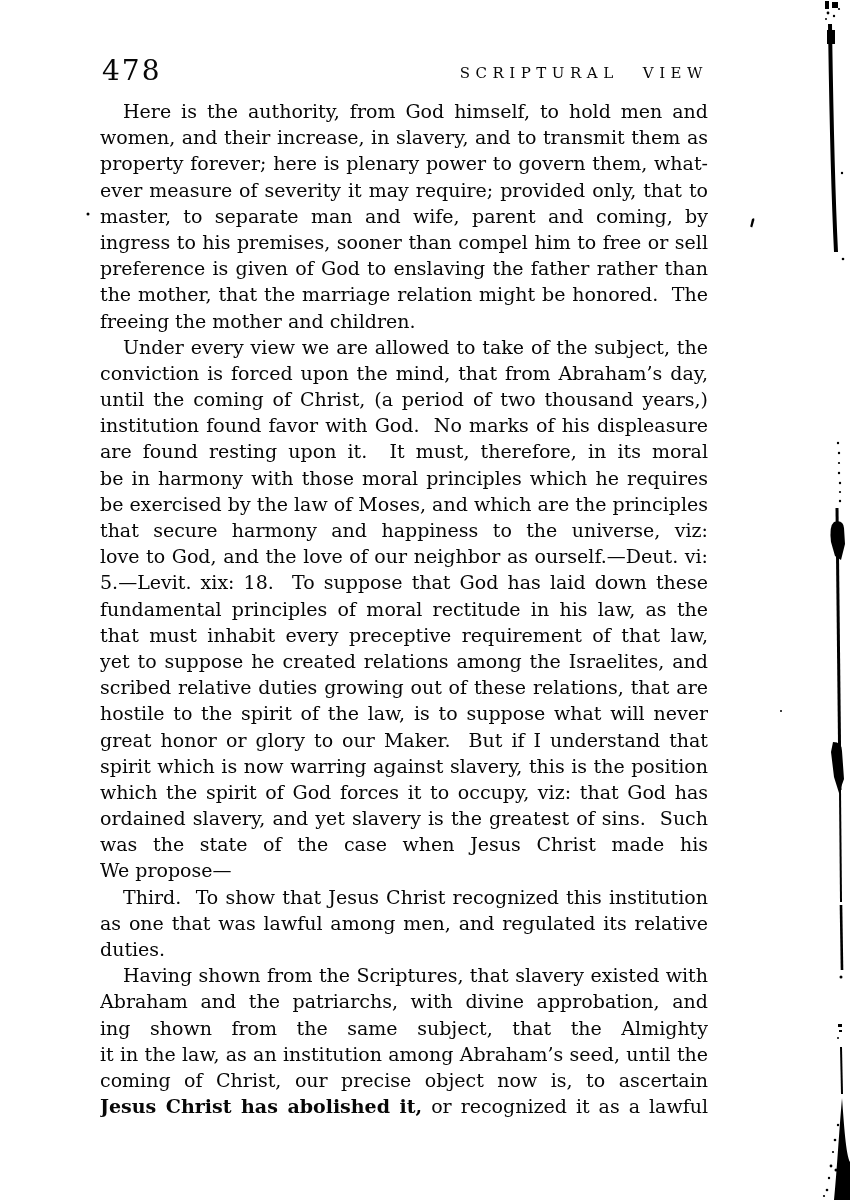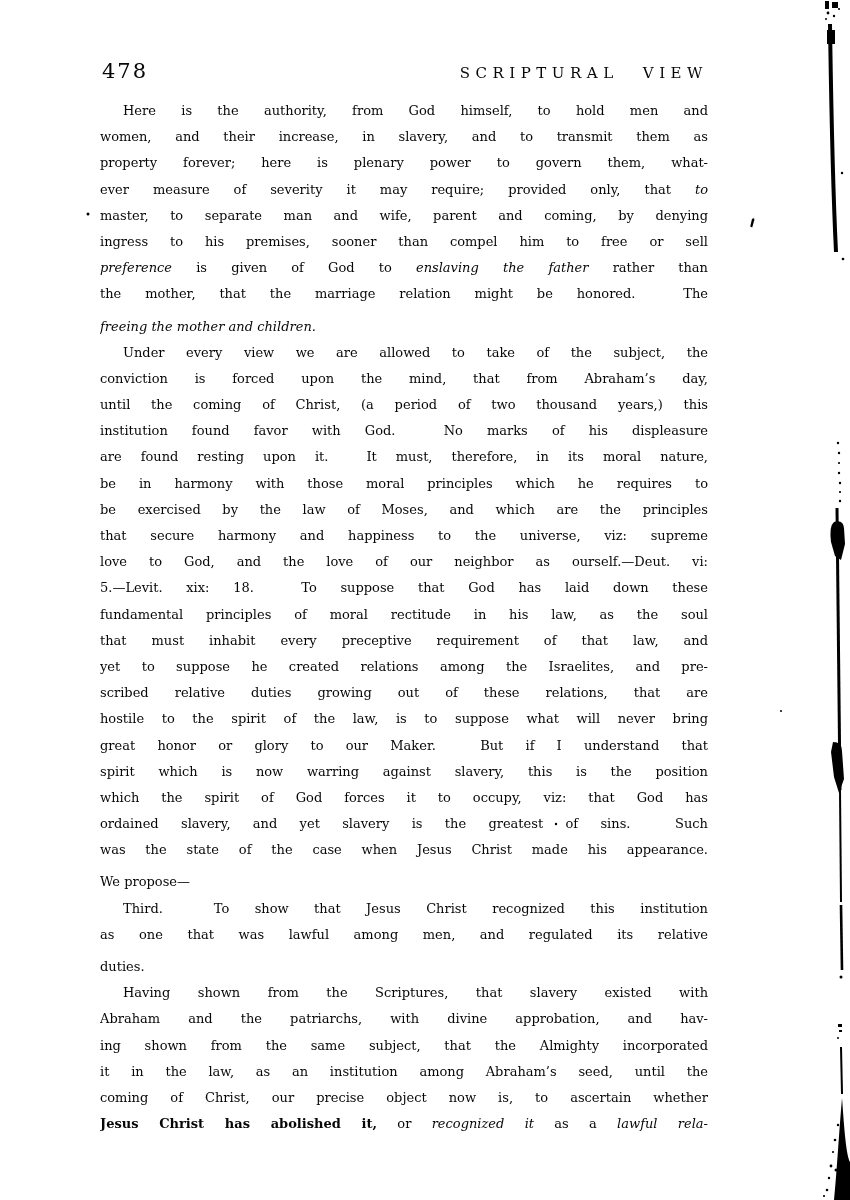--- a/index.html
+++ b/index.html
@@ -25,21 +25,21 @@
     position: absolute;
     top: 58px;
     left: 100px;
     width: 608px;
     height: 30px;
   }
   .page-number {
     position: absolute;
     left: 2px;
     top: 1px;
-    font-size: 21px;
+    font-size: 28px;
     letter-spacing: 2px;
     line-height: 24px;
   }
   .running-header {
     text-align: right;
     font-size: 15px;
     letter-spacing: 5.5px;
     word-spacing: 14px;
     line-height: 24px;
     padding-top: 3px;
@@ -47,35 +47,34 @@
   }
   .body-text {
     position: absolute;
     top: 98px;
     left: 100px;
     width: 608px;
   }
   .line {
     height: 26.2px;
     line-height: 26.2px;
-    font-size: 13px;
+    font-size: 19px;
     text-align: justify;
     text-align-last: justify;
     overflow: hidden;
     white-space: normal;
   }
   .line.lastline {
     text-align-last: left;
-    margin-top: 6px;
   }
   .line.indent {
     text-indent: 23px;
   }
   .run-r { font-style: normal; }
-  .run-i { font-style: italic; }
+  .run-i { }
   .run-bi { font-weight: bold; }
   .artifacts {
     position: absolute;
     inset: 0;
     width: 850px;
     height: 1200px;
     pointer-events: none;
   }
 </style>
 </head>

